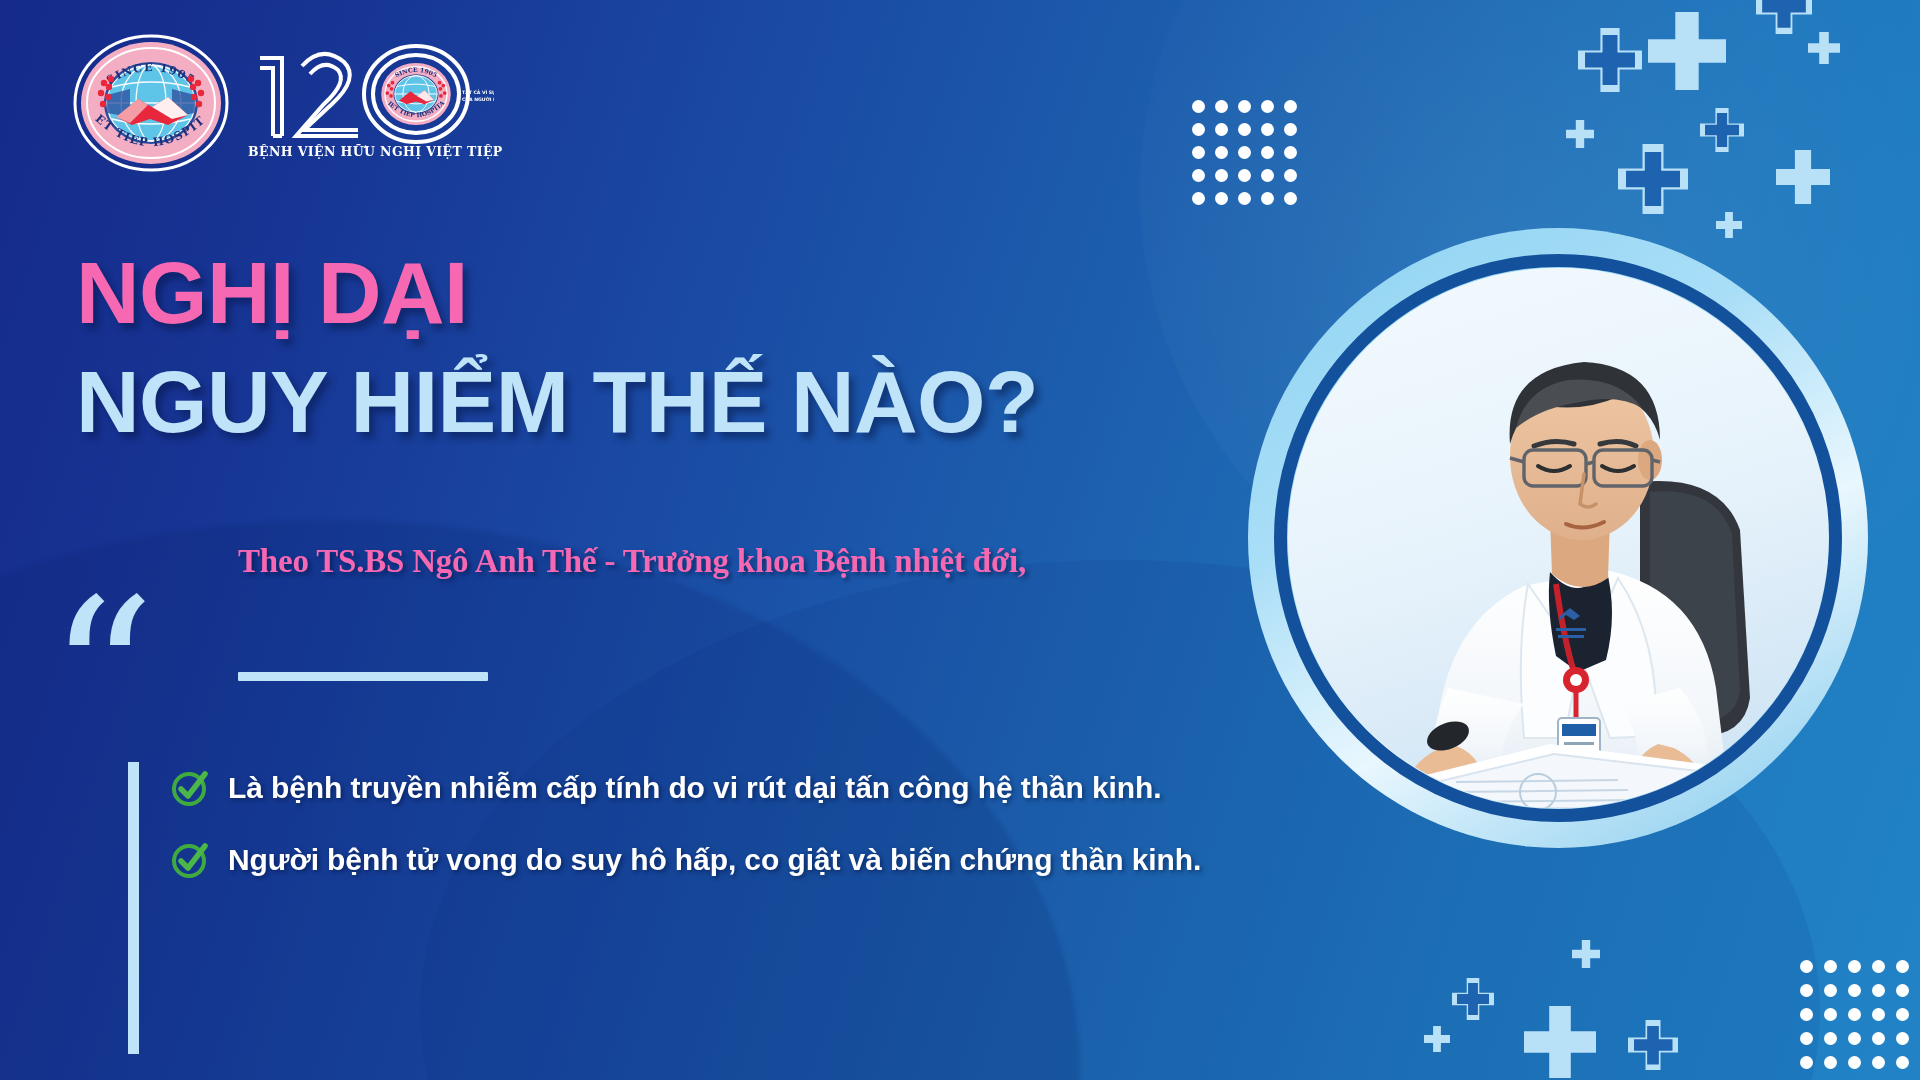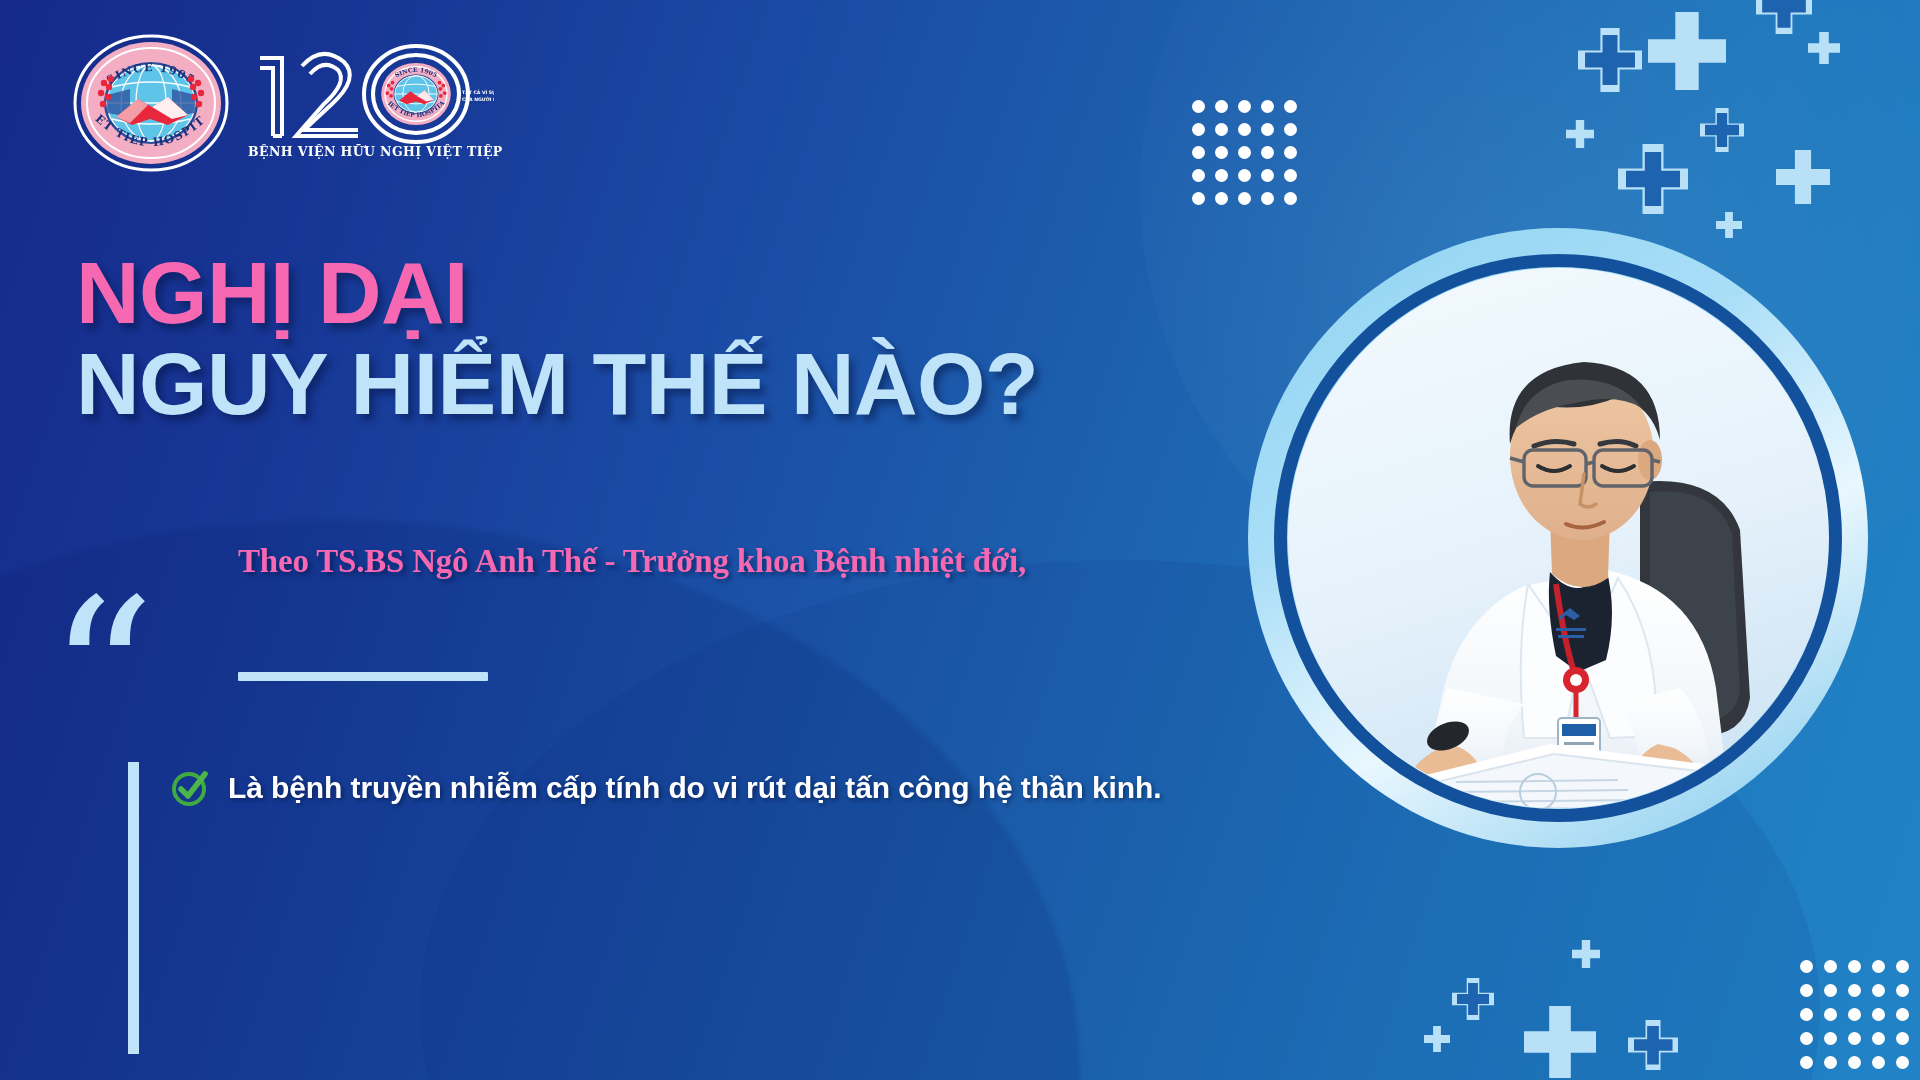--- a/index.html
+++ b/index.html
@@ -103,21 +103,21 @@
   .head-line {
     font-family:"Liberation Sans", sans-serif;
     font-weight:700;
     font-size:88px;
     line-height:1.03;
     letter-spacing:-0.5px;
     white-space:nowrap;
     text-shadow:5px 6px 7px rgba(4,18,60,0.45);
   }
   #headline-1 { color:#f768b3; }
-  #headline-2 { color:#bfe3f8; }
+  #headline-2 { color:#bfe3f8; margin-top:18px; }
 
   
   #attribution {
     position:absolute; left:238px; top:540px;
     width:1060px;
   }
   .attr-line {
     font-family:Liberation Serif, serif;
     font-weight:700;
     font-size:33px;
@@ -439,20 +439,27 @@
 
     <div class="bullet">
       <svg class="check-icon" viewBox="0 0 40 40">
         <circle cx="19" cy="21" r="15" fill="none" stroke="#3faa3f" stroke-width="4"></circle>
         <path d="M11 21 L18 28 L35 6" fill="none" stroke="#4cb749" stroke-width="5.5" stroke-linecap="round" stroke-linejoin="round"></path>
       </svg>
       <div class="bullet-text">Là bệnh truyền nhiễm cấp tính do vi rút dại tấn công hệ thần kinh.</div>
     </div>
 
 
+    <div class="bullet">
+      <svg class="check-icon" viewBox="0 0 40 40">
+        <circle cx="19" cy="21" r="15" fill="none" stroke="#3faa3f" stroke-width="4"></circle>
+        <path d="M11 21 L18 28 L35 6" fill="none" stroke="#4cb749" stroke-width="5.5" stroke-linecap="round" stroke-linejoin="round"></path>
+      </svg>
+      <div class="bullet-text">Người bệnh tử vong do suy hô hấp, co giật và biến chứng thần kinh.</div>
+    </div>
 
   </div>
 
   <div id="portrait">
     <div id="portrait-ring-outer"></div>
     <div id="portrait-ring-inner"></div>
     <div id="portrait-photo-clip">
       <svg width="540" height="540" viewBox="0 0 540 540">
         <defs>
           <linearGradient id="coat" x1="0" y1="0" x2="0" y2="1">

